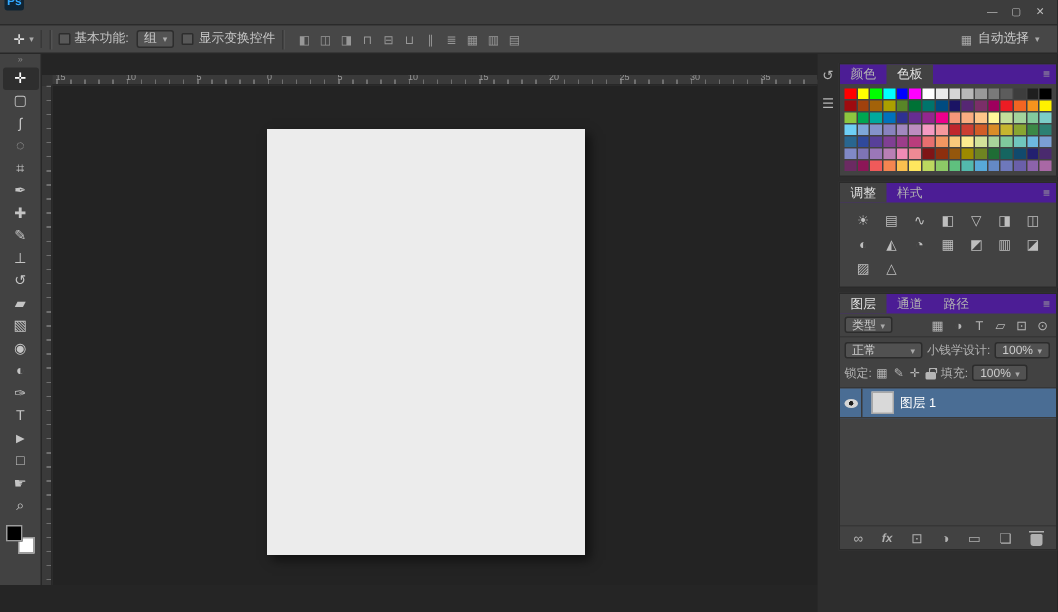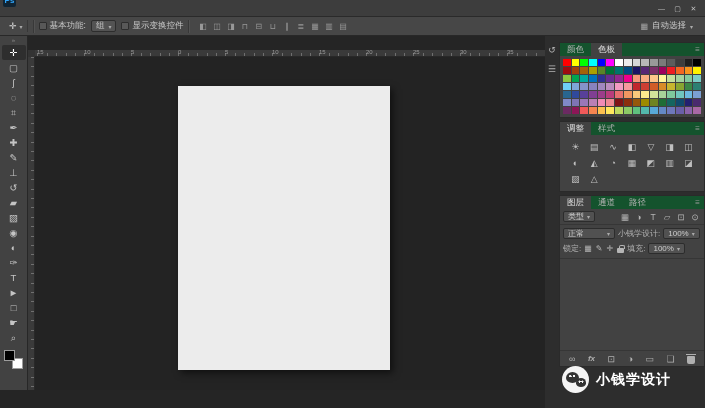--- a/index.html
+++ b/index.html
@@ -55,21 +55,21 @@
   .statusbar{position:absolute;left:0;top:390px;width:545px;height:18px;background:#3f3f3f;border-top:1px solid #2a2a2a;display:flex;align-items:center;gap:10px;padding-left:29px;font-size:8.5px;color:#c0c0c0;z-index:4}
   .zoom-field{background:#353535;border:1px solid #292929;padding:0 4px;height:12px;line-height:11px}
   .status-arrow{font-size:6px;color:#1a1a1a;background:#6b6b6b;padding:0 2px;line-height:9px;border-radius:1px}
 
   
   .dock{position:absolute;left:545px;top:36px;width:160px;height:372px;background:#2d2d2d;display:flex;z-index:3}
   .dock-strip{width:14px;display:flex;flex-direction:column;align-items:center;padding-top:9px;gap:9px}
   .strip-icon{color:#b5b5b5;font-size:9px}
   .dock-panels{width:146px;display:flex;flex-direction:column;padding-top:6px;gap:3px}
   .panel{background:#424242;border:1px solid #2a2a2a}
-  .panel-tabs{display:flex;background:#14532d;height:13px}
+  .panel-tabs{display:flex;background:#4c1d95;height:13px}
   .panel-tab{font-size:8.5px;color:#b2b2b2;padding:0 7px;line-height:13px;white-space:nowrap}
   .panel-tab.active{background:#424242;color:#e0e0e0}
   .panel-menu-icon{margin-left:auto;color:#9a9a9a;font-size:8px;line-height:13px;padding-right:4px}
 
   .swatch-grid{display:grid;grid-template-columns:repeat(16,1fr);gap:1px;padding:3px}
   .swatch{height:7px}
 
   .adj-grid{display:grid;grid-template-columns:repeat(7,1fr);gap:3px 2px;padding:5px 7px 6px}
   .adj-icon{height:13px;display:flex;align-items:center;justify-content:center;font-size:9px;color:#bfbfbf}
 
@@ -451,33 +451,36 @@
               <span class="lock-glyph">✛</span>
               <div class="lock-icon"></div>
             </div>
           <span class="lbl">填充:</span>
           <div class="mini-dropdown">
             <span>100%</span>
             <span class="caret">▾</span>
           </div>
         </div>
         <div class="layers-list">
+            <div class="layer-row selected">
+              <div class="eye-cell">
+                <div class="eye-icon"></div>
+              </div>
+              <div class="layer-thumb" style="background: rgb(217, 217, 217);"></div>
+              <span class="layer-name">图层 1</span>
+            </div>
           </div>
         <div class="layers-bottom">
             <span class="lb-icon">∞</span>
             <span class="lb-icon fx">fx</span>
             <span class="lb-icon">⊡</span>
             <span class="lb-icon">◑</span>
             <span class="lb-icon">▭</span>
             <span class="lb-icon">❏</span>
             <div class="trash-icon"></div>
           </div>
       </div>
 
     </div>
   </div>
 
-  <div class="watermark">
-    <div class="wechat-icon"></div>
-    <span class="wm-text">小钱学设计</span>
-  </div>
 
 </div>
 
 </body></html>

